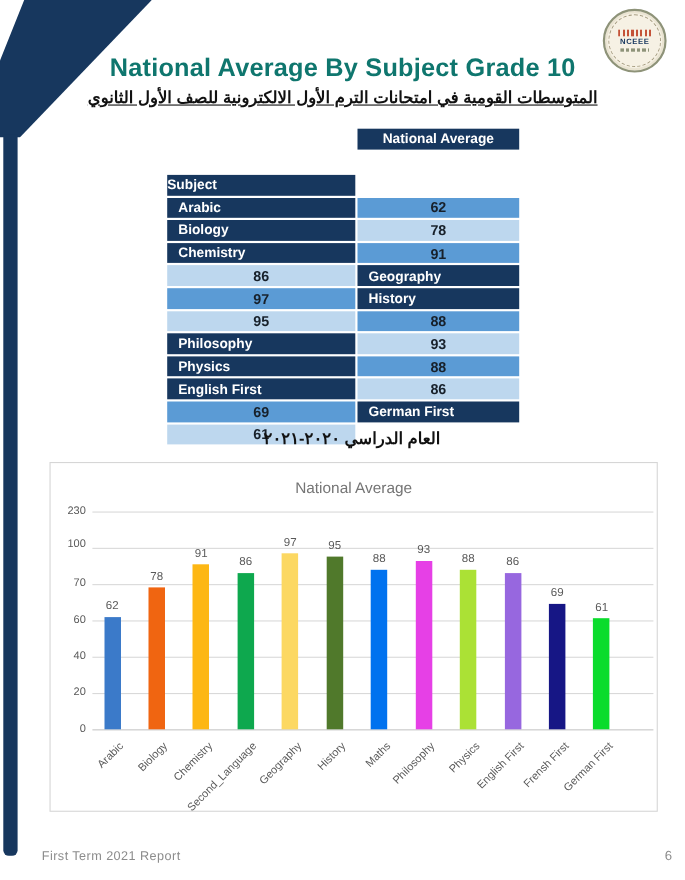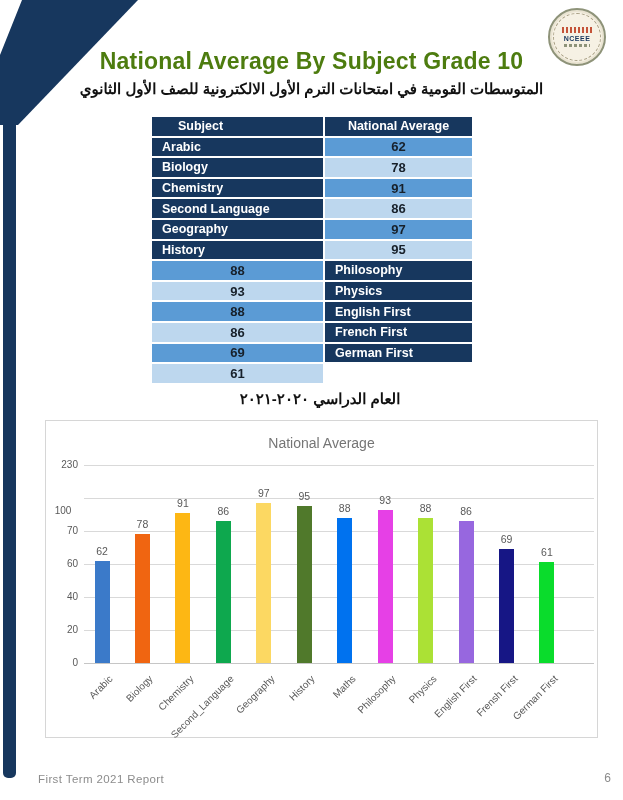--- a/index.html
+++ b/index.html
@@ -29,35 +29,35 @@
     display:flex;flex-direction:column;align-items:center;justify-content:center;gap:2px;
   }
   .logo-figures{width:30px;height:6px;
     background:repeating-linear-gradient(90deg,#C45338 0 2px,transparent 2px 4px);}
   .logo-text{font-size:7px;font-weight:bold;color:#17375E;letter-spacing:.5px;}
   .logo-line{width:26px;height:3px;
     background:repeating-linear-gradient(90deg,#8E9379 0 3px,transparent 3px 5px);}
   
   .title{
     position:absolute;left:0;top:48px;width:100%;text-align:center;
-    color:#4d7c0f;font-size:23px;font-weight:bold;letter-spacing:.2px;
+    color:#0f766e;font-size:23px;font-weight:bold;letter-spacing:.2px;
   }
   .subtitle-ar{
     position:absolute;left:30px;top:80px;width:563px;text-align:center;direction:rtl;
-    color:#111111;font-size:15px;font-weight:bold;
+    color:#111111;font-size:15px;font-weight:bold;text-decoration:underline;
   }
   
   .nat-table{
     position:absolute;left:152px;top:117px;width:320px;
     display:grid;grid-template-columns:171px 147px;gap:2px;
   }
   .nat-table .cell{height:18.6px;display:flex;align-items:center;box-sizing:border-box;}
   .cell.head{background:#17375E;color:#ffffff;font-weight:bold;font-size:12.5px;}
   .cell.subj{background:#17375E;color:#ffffff;font-weight:bold;font-size:12.5px;padding-left:10px;}
-  .cell.head-left{padding-left:26px;}
+  .cell.head-left{padding-left:0;margin-top:42px;}
   .cell.center{justify-content:center;}
   .cell.val{font-size:13px;font-weight:600;color:#17202A;justify-content:center;}
   .val.medium{background:#5B9BD5;}
   .val.light{background:#BDD7EE;}
   
   .year-ar{
     position:absolute;left:0;top:390px;width:640px;text-align:center;direction:rtl;
     color:#111111;font-size:15px;font-weight:bold;
   }
   
@@ -107,34 +107,32 @@
 
 <div class="nat-table" id="nat-table">
   <div class="cell head head-left">Subject</div>
   <div class="cell head center">National Average</div>
 <div class="cell subj">Arabic</div>
     <div class="cell val medium">62</div>
     <div class="cell subj">Biology</div>
     <div class="cell val light">78</div>
     <div class="cell subj">Chemistry</div>
     <div class="cell val medium">91</div>
-    <div class="cell subj">Second Language</div>
     <div class="cell val light">86</div>
     <div class="cell subj">Geography</div>
     <div class="cell val medium">97</div>
     <div class="cell subj">History</div>
     <div class="cell val light">95</div>
     <div class="cell val medium">88</div>
     <div class="cell subj">Philosophy</div>
     <div class="cell val light">93</div>
     <div class="cell subj">Physics</div>
     <div class="cell val medium">88</div>
     <div class="cell subj">English First</div>
     <div class="cell val light">86</div>
-    <div class="cell subj">French First</div>
     <div class="cell val medium">69</div>
     <div class="cell subj">German First</div>
     <div class="cell val light">61</div>
   </div>
 
 <div class="year-ar">العام الدراسي ٢٠٢٠-٢٠٢١</div>
 
 <div class="chart-box">
   <div class="chart-title">National Average</div>
   <div class="plot" id="plot">
@@ -142,21 +140,21 @@
       <div class="ytick" style="top: 236px;">0</div>
       <div class="gridline" style="top: 209px;"></div>
       <div class="ytick" style="top: 203px;">20</div>
       <div class="gridline" style="top: 176px;"></div>
       <div class="ytick" style="top: 170px;">40</div>
       <div class="gridline" style="top: 143px;"></div>
       <div class="ytick" style="top: 137px; text-align: right;">60</div>
       <div class="gridline" style="top: 110px;"></div>
       <div class="ytick" style="top: 104px;">70</div>
       <div class="gridline" style="top: 77px;"></div>
-      <div class="ytick" style="top: 84px; text-align: center;">100</div>
+      <div class="ytick" style="top: 68px;">100</div>
       <div class="gridline" style="top: 44px;"></div>
       <div class="ytick" style="top: 38px;">230</div>
       <div class="bar" style="left: 48.5px; top: 139.7px; height: 102.3px; background: rgb(59, 122, 201);"></div>
       <div class="bar-label" style="left: 36px; top: 123.7px;">62</div>
       <div class="xtick" style="left: 61px; top: 252px;">Arabic</div>
       <div class="bar" style="left: 88.95px; top: 113.3px; height: 128.7px; background: rgb(240, 101, 17);"></div>
       <div class="bar-label" style="left: 76.45px; top: 97.3px;">78</div>
       <div class="xtick" style="left: 101.45px; top: 252px;">Biology</div>
       <div class="bar" style="left: 129.4px; top: 91.85px; height: 150.15px; background: rgb(253, 183, 20);"></div>
       <div class="bar-label" style="left: 116.9px; top: 75.85px;">91</div>

